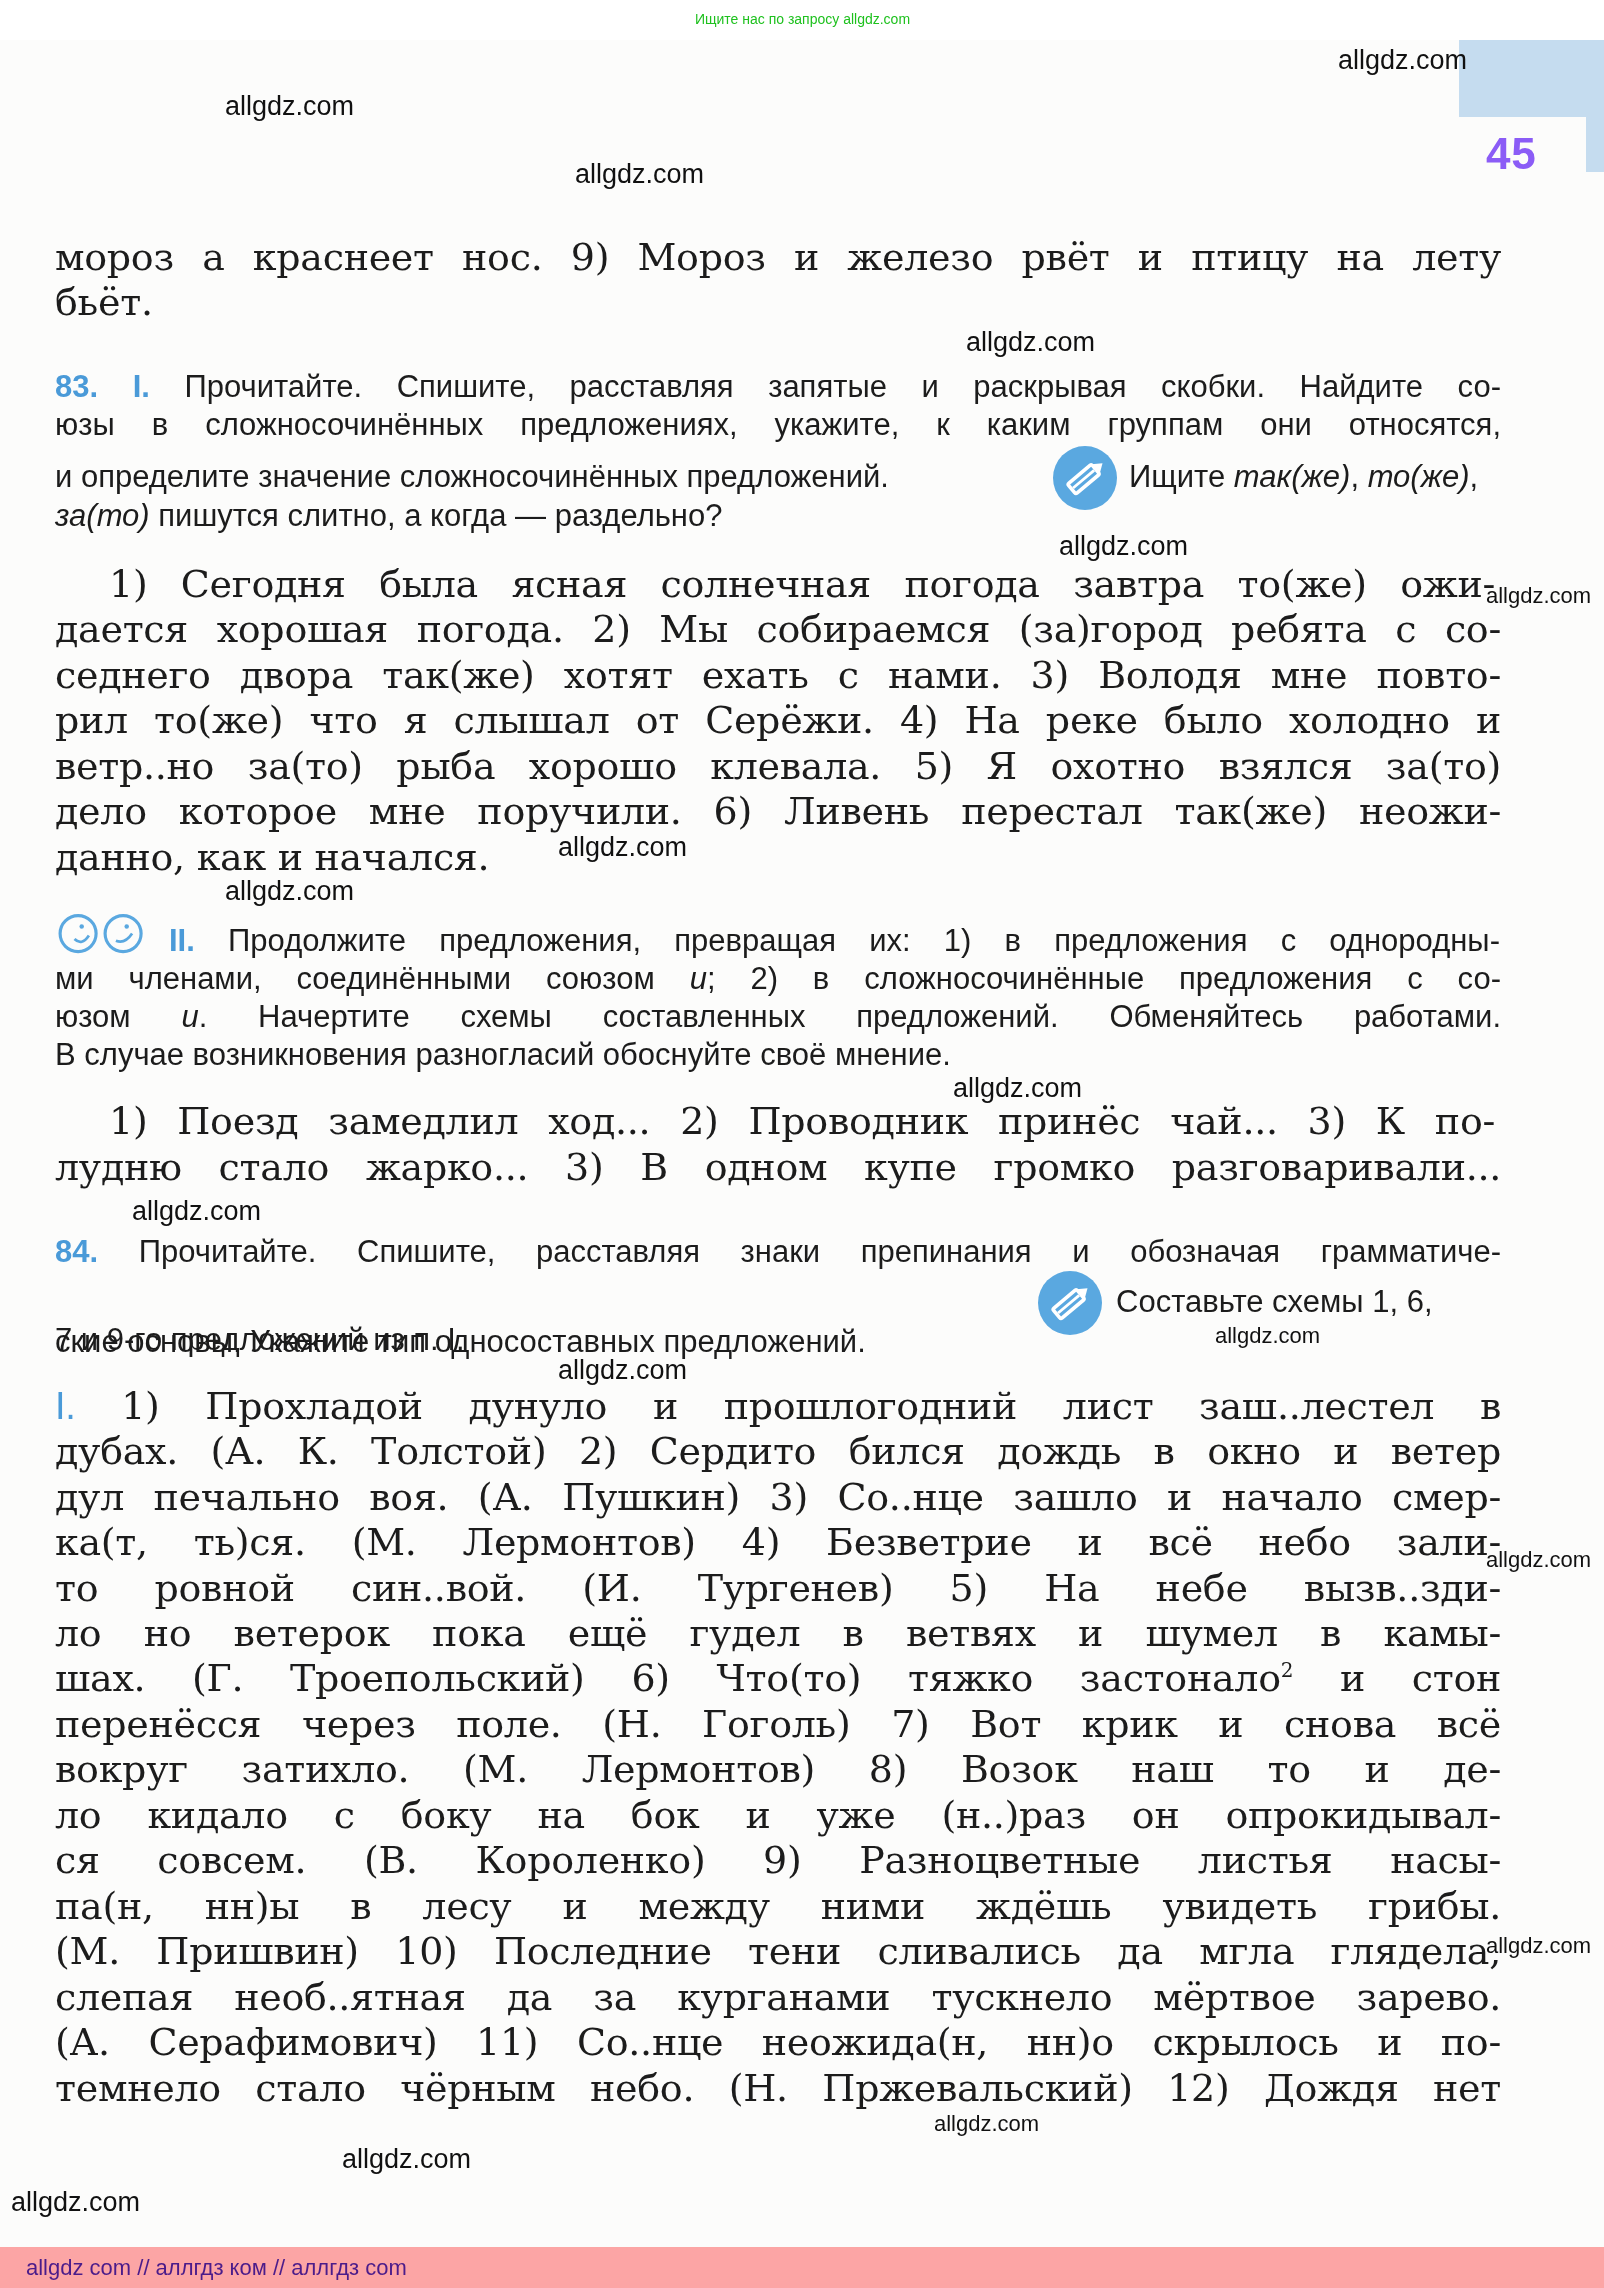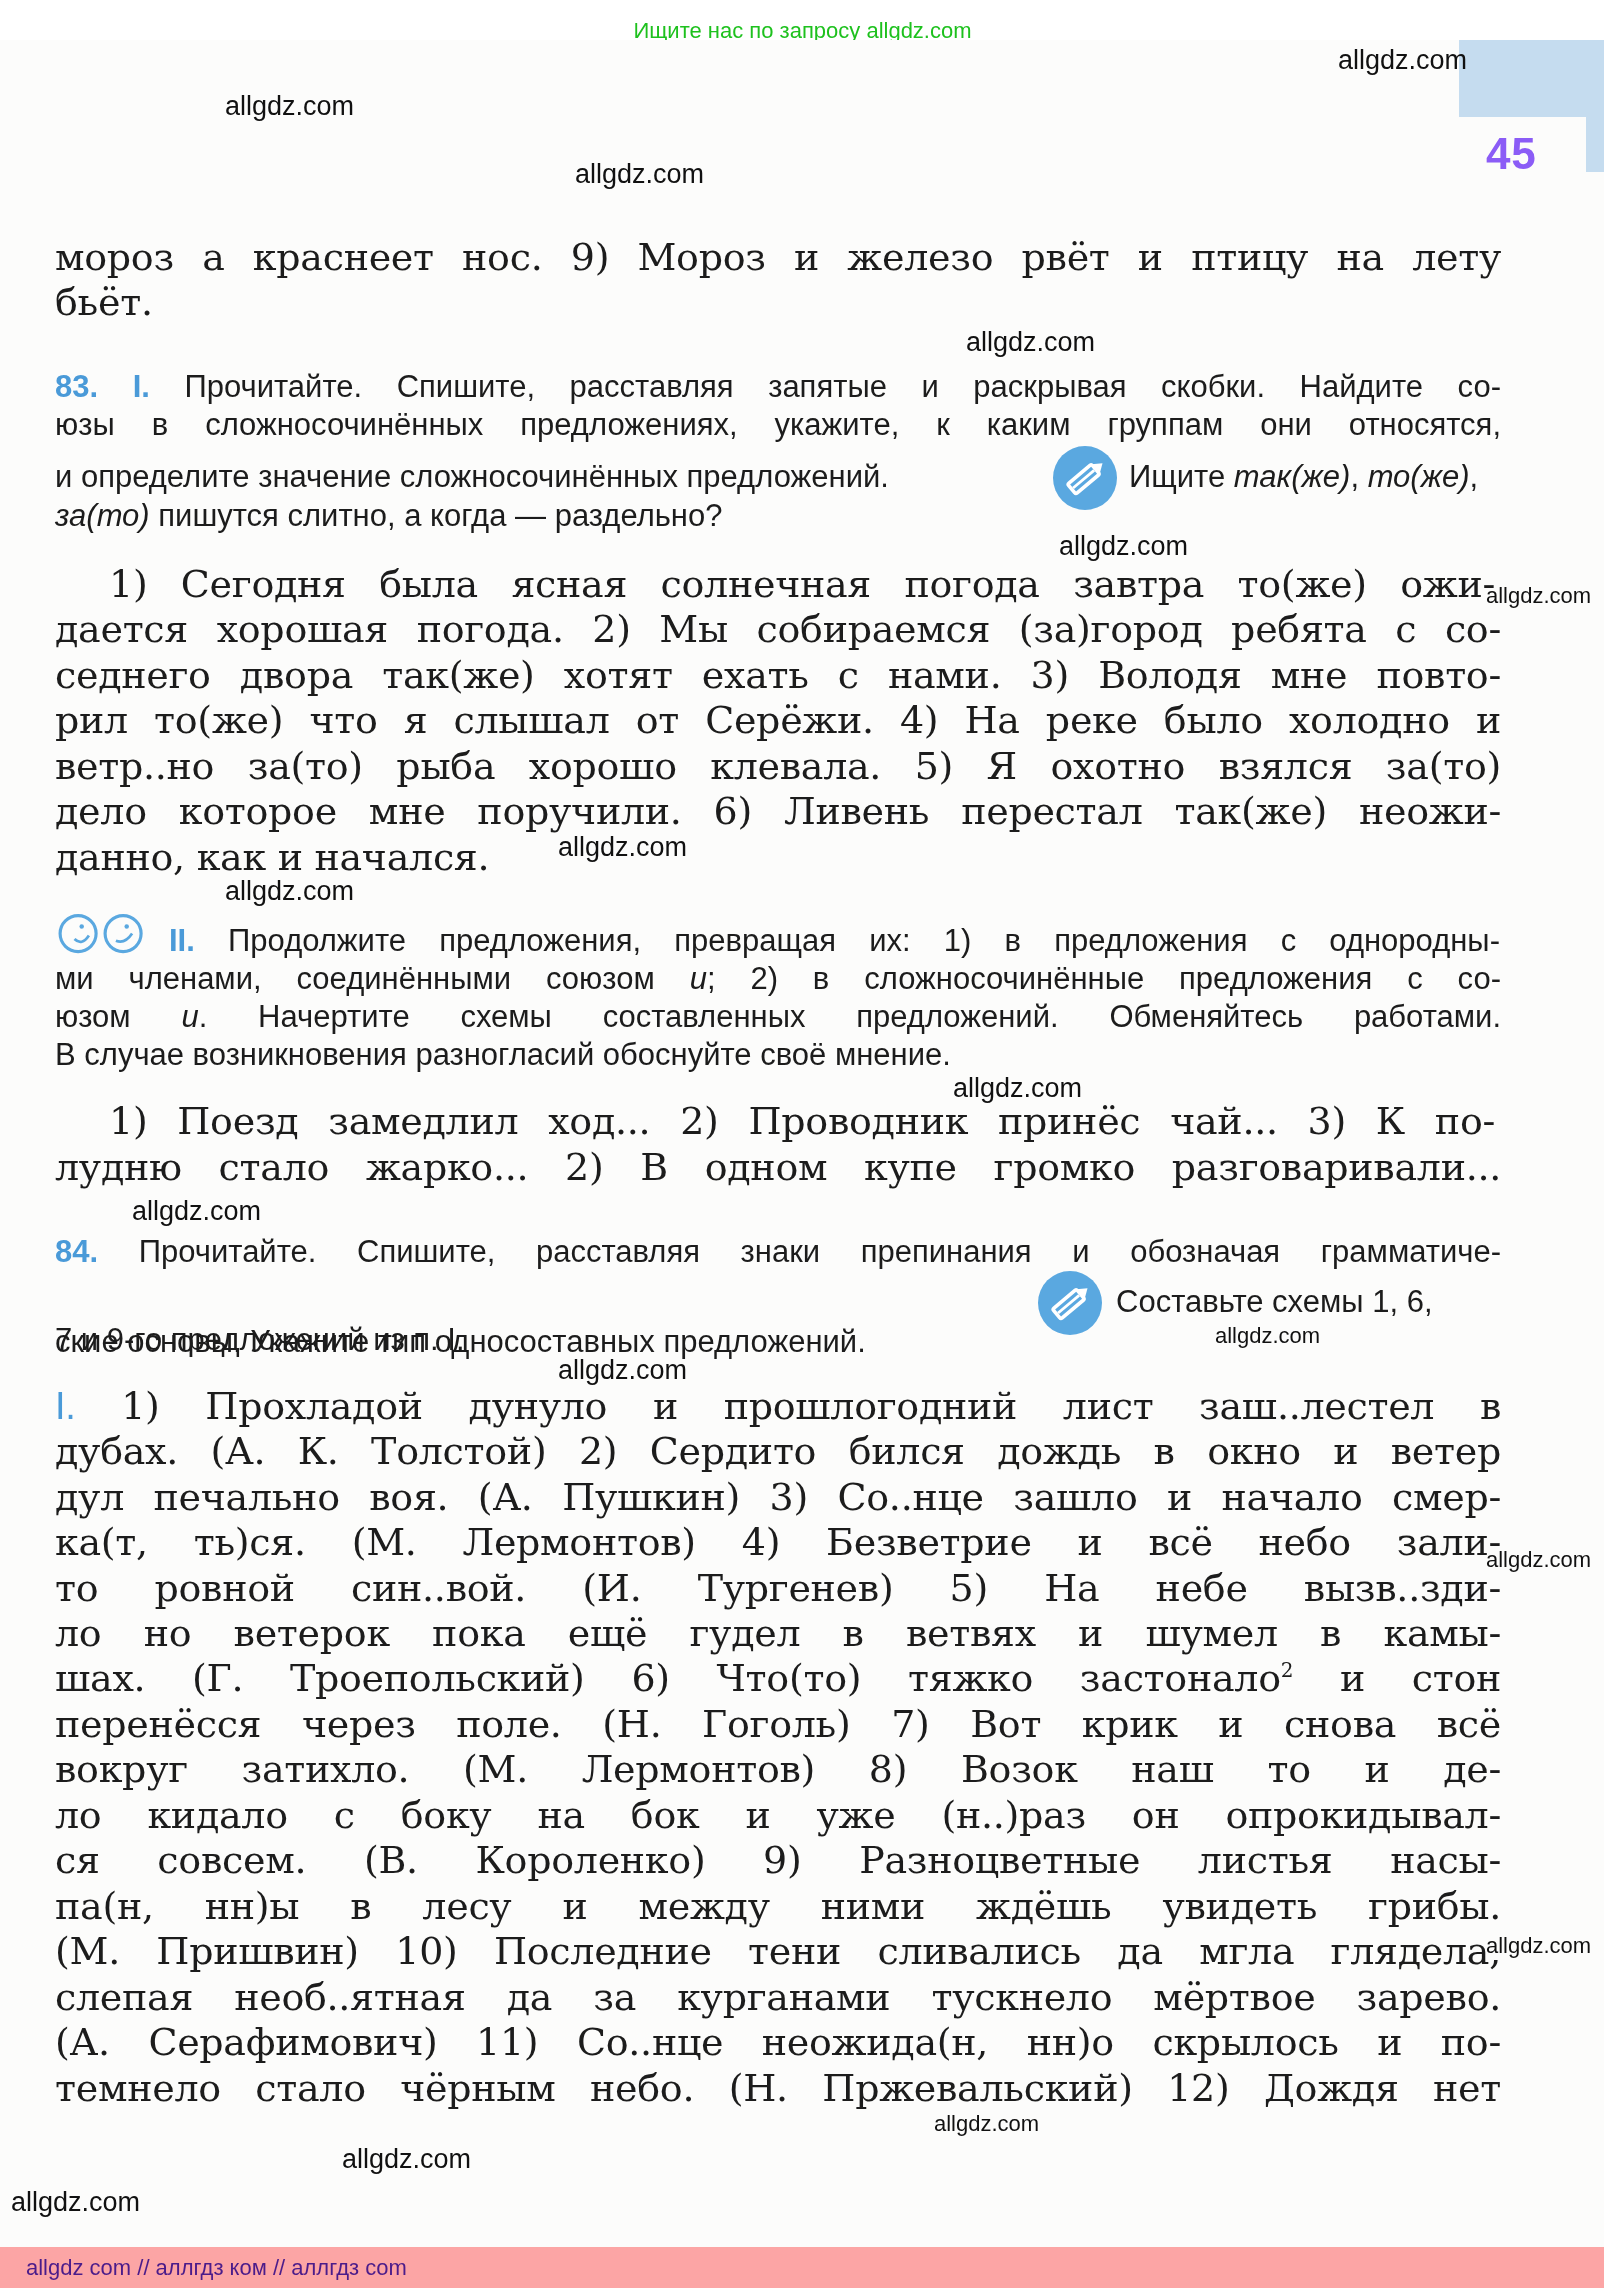--- a/index.html
+++ b/index.html
@@ -3,23 +3,22 @@
 <meta charset="utf-8">
 <style>
   html, body { margin: 0; padding: 0; }
   body {
     width: 1605px; height: 2288px; position: relative; overflow: hidden;
     background: #ffffff;
     font-family: "Liberation Sans", sans-serif;
   }
   .topbar {
     position: absolute; left: 0; top: 0; width: 1605px; height: 38px;
-    text-align: center; color: #1ec11e; font-size: 22px; line-height: 38px;
+    text-align: center; color: #1ec11e; font-size: 14px; line-height: 38px;
     font-family: "Liberation Sans", sans-serif;
-    margin-top: 12px;
   }
   .page {
     position: absolute; left: 0; top: 40px; width: 1605px; height: 2207px;
     background: #fcfcfb;
   }
   .corner-tab {
     position: absolute; left: 1459px; top: 40px; width: 145px; height: 77px;
     background: #c5dcef;
   }
   .corner-tab2 {
@@ -125,21 +124,21 @@
 </div>
 <div class="sans-line" style="top:961px;">
   <span>ми членами, соединёнными союзом </span><span class="italic">и</span><span>; 2) в сложносочинённые предложения с со-</span>
 </div>
 <div class="sans-line" style="top:999px;">
   <span>юзом </span><span class="italic">и</span><span>. Начертите схемы составленных предложений. Обменяйтесь работами.</span>
 </div>
 <div class="sans-line nojust" style="top:1037px;">В случае возникновения разногласий обоснуйте своё мнение.</div>
 
 <div class="serif-line" style="top:1099px; left:109px; width:1386px;">1) Поезд замедлил ход... 2) Проводник принёс чай... 3) К по-</div>
-<div class="serif-line" style="top:1145px;">лудню стало жарко... 2) В одном купе громко разговаривали...</div>
+<div class="serif-line" style="top:1145px;">лудню стало жарко... 3) В одном купе громко разговаривали...</div>
 
 <div class="sans-line" style="top:1234px;">
   <span class="num-blue">84.</span>
   <span>Прочитайте. Спишите, расставляя знаки препинания и обозначая грамматиче-</span>
 </div>
 <div class="sans-line nojust" style="top:1324px; width:982px;">ские основы. Укажите тип односоставных предложений.</div>
 <div class="icon-pencil" style="left:1038px; top:1271px;">
   <svg width="64" height="64" viewBox="0 0 70 70">
     <g transform="rotate(-40 35 35)">
       <rect x="16" y="28" width="34" height="14" rx="2" fill="none" stroke="#ffffff" stroke-width="4"></rect>

